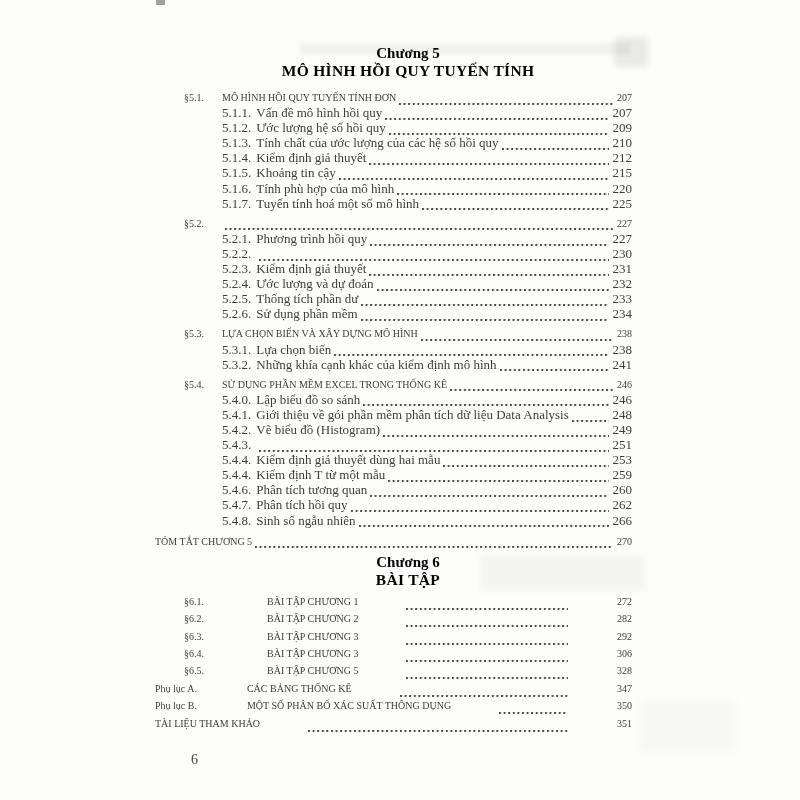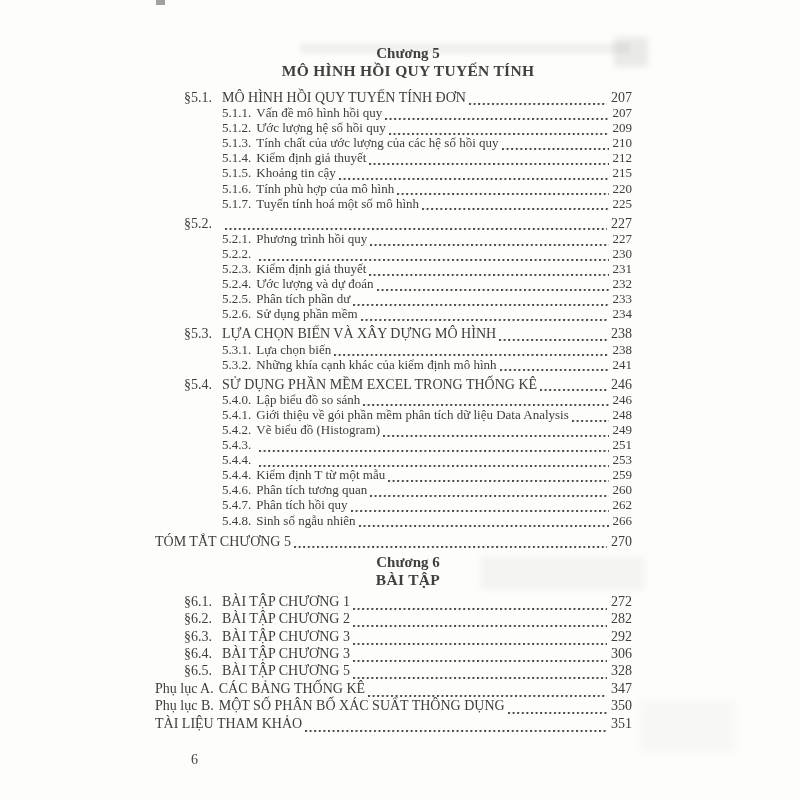--- a/index.html
+++ b/index.html
@@ -3,35 +3,35 @@
 <meta charset="utf-8">
 <style>
   html,body{margin:0;padding:0;background:#ffffff;}
   .page{
     position:relative;width:800px;height:800px;overflow:hidden;
     background:#fdfdfc;
     font-family:"Liberation Serif","DejaVu Serif",serif;
     color:#3e3d3b;
   }
   .content{position:absolute;left:184px;top:44px;width:448px;}
-  .chapter-heading{text-align:center;font-weight:bold;color:#404040;}
+  .chapter-heading{text-align:center;font-weight:bold;color:#000000;}
   .chapter-heading .kicker{font-size:15px;line-height:18px;}
   .chapter-heading .chtitle{font-size:15.5px;line-height:18px;letter-spacing:0.3px;}
   .heading-ch5{margin-bottom:10px;}
   .heading-ch6{margin-top:5px;margin-bottom:5px;}
   .heading-ch6 .kicker,.heading-ch6 .chtitle{line-height:17px;}
 
   .toc{font-size:13px;}
   .row{display:flex;align-items:baseline;}
   .toc5 .row{min-height:15.1px;line-height:15.1px;}
-  .toc6 .row{min-height:17.4px;line-height:17.4px;}
+  .toc6 .row{min-height:17.4px;line-height:17.4px;gap:45px;}
   .toc5 .row.section{margin-top:5px;}
   .toc5 .row:first-child{margin-top:0;}
   .toc5 .row.top{margin-top:6px;}
-  .row.section,.row.top{font-size:14px;}
+  .row.section,.row.top{font-size:10px;}
   .row.sub{padding-left:38px;}
   .row.top{margin-left:-29px;}
   .lbl{flex:none;white-space:pre;}
   .section>.lbl{width:38px;}
   .sub>.lbl,.top>.lbl{margin-right:5px;}
   .txt{flex:none;white-space:pre;}
   .dots{
     flex:1;align-self:flex-end;height:4px;margin:0 3px;min-width:10px;
     background-image:radial-gradient(circle at 1.1px 1.1px,#4b4b4b 1px,rgba(0,0,0,0) 1.4px);
     background-size:4.6px 2.4px;background-repeat:repeat-x;background-position:left bottom;
@@ -135,21 +135,21 @@
           <span class="pg">231</span>
         </div>
         <div class="row sub">
           <span class="lbl">5.2.4.</span>
           <span class="txt">Ước lượng và dự đoán</span>
           <span class="dots"></span>
           <span class="pg">232</span>
         </div>
         <div class="row sub">
           <span class="lbl">5.2.5.</span>
-          <span class="txt">Phân tích phần dư</span>
+          <span class="txt">Thống tích phần dư</span>
           <span class="dots"></span>
           <span class="pg">233</span>
         </div>
         <div class="row sub">
           <span class="lbl">5.2.6.</span>
           <span class="txt">Sử dụng phần mềm</span>
           <span class="dots"></span>
           <span class="pg">234</span>
         </div>
         <div class="row section">
@@ -194,20 +194,21 @@
           <span class="dots"></span>
           <span class="pg">249</span>
         </div>
         <div class="row sub">
           <span class="lbl">5.4.3.</span>
           <span class="dots"></span>
           <span class="pg">251</span>
         </div>
         <div class="row sub">
           <span class="lbl">5.4.4.</span>
+          <span class="txt">Kiểm định giả thuyết dùng hai mẫu</span>
           <span class="dots"></span>
           <span class="pg">253</span>
         </div>
         <div class="row sub">
           <span class="lbl">5.4.4.</span>
           <span class="txt">Kiểm định T từ một mẫu</span>
           <span class="dots"></span>
           <span class="pg">259</span>
         </div>
         <div class="row sub">

